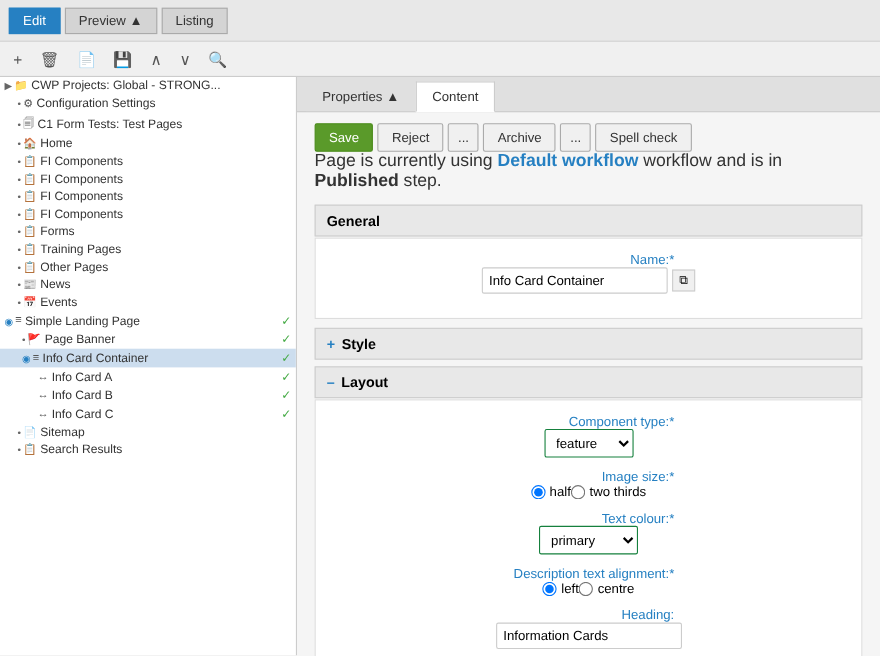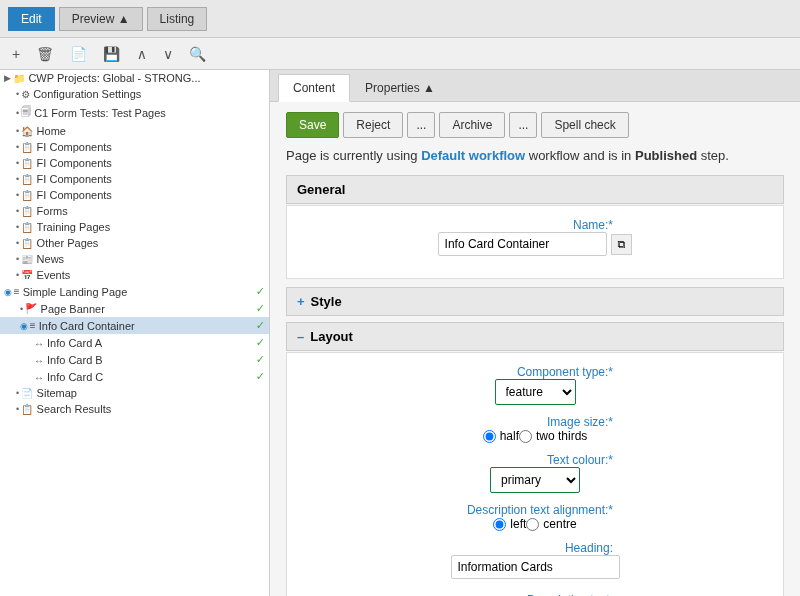--- a/index.html
+++ b/index.html
@@ -47,29 +47,29 @@
       display: flex; background: #e0e0e0; border-bottom: 1px solid #ccc; padding: 0 8px;
     }
     .content-tab {
       padding: 6px 14px; cursor: pointer; border: 1px solid transparent; border-bottom: none; font-size: 12px; background: #e0e0e0; color: #333; margin-top: 4px;
     }
     .content-tab.active { background: #fff; border-color: #ccc; border-bottom: 1px solid #fff; margin-bottom: -1px; }
 
     .content-body { padding: 10px 16px; }
 
     
-    .action-row { display: flex; gap: 4px; margin-bottom: 10px; }
+    .action-row { display: flex; gap: 4px; }
     .action-btn {
       padding: 5px 12px; border: 1px solid #aaa; cursor: pointer; font-size: 12px; background: #f0f0f0; color: #333; border-radius: 2px;
     }
     .action-btn.save { background: #5a9a2a; color: white; border-color: #4a8a1a; }
     .action-btn.more { padding: 5px 8px; }
 
     
-    .workflow-msg { font-size: 13px; margin-bottom: 12px; color: #333; }
+    .workflow-msg { font-size: 16px; margin-bottom: 12px; color: #333; }
     .workflow-msg .link { color: #2680c2; font-weight: bold; cursor: pointer; text-decoration: none; }
     .workflow-msg .bold { font-weight: bold; }
 
     
     .section-header {
       background: #e8e8e8; border: 1px solid #ccc; padding: 6px 10px; font-weight: bold; font-size: 13px; margin-bottom: 1px; display: flex; align-items: center; gap: 6px;
     }
 
     
     .form-section { background: #fff; border: 1px solid #ddd; padding: 12px 16px; margin-bottom: 8px; }
@@ -224,22 +224,22 @@
     <div class="sidebar-item" style="padding-left:16px">
       <span class="sidebar-expand">•</span>
       <span class="sidebar-icon">📋</span>
       <span class="sidebar-text">Search Results</span>
     </div>
   </div>
 
   <div class="content-panel">
 
     <div class="content-tabs">
+      <div class="content-tab">Properties ▲</div>
       <div class="content-tab active">Content</div>
-      <div class="content-tab">Properties ▲</div>
     </div>
 
     <div class="content-body">
 
       <div class="action-row">
         <button class="action-btn save">Save</button>
         <button class="action-btn">Reject</button>
         <button class="action-btn more">...</button>
         <button class="action-btn">Archive</button>
         <button class="action-btn more">...</button>

